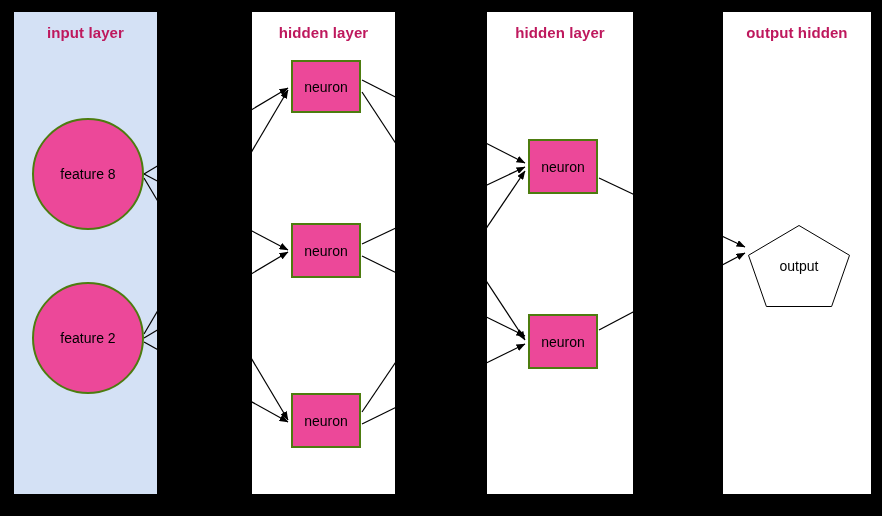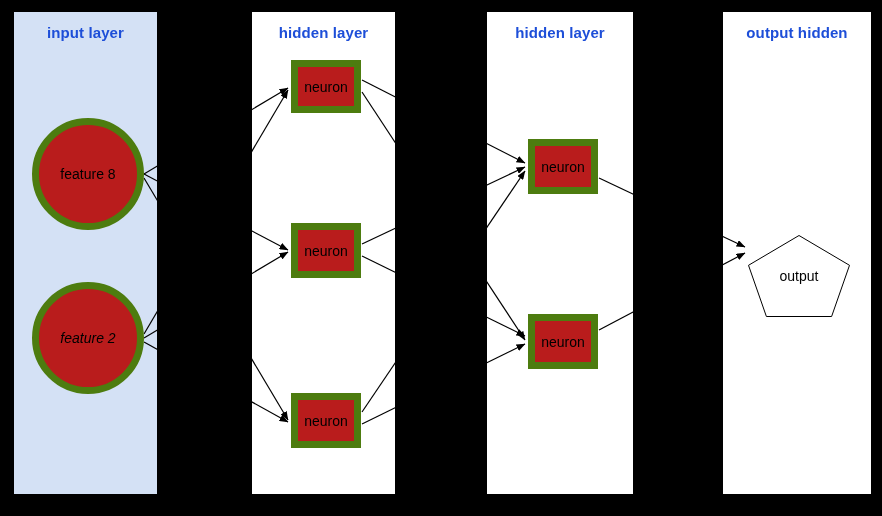--- a/index.html
+++ b/index.html
@@ -29,30 +29,30 @@
     background: #d4e1f5;
   }
   .layer-title {
     position: absolute;
     left: 0;
     right: 0;
     top: 12px;
     text-align: center;
     font-size: 15px;
     font-weight: bold;
-    color: #1d4ed8;
+    color: #be185d;
     letter-spacing: 0.1px;
     line-height: 18px;
   }
   
   .node {
     position: absolute;
     box-sizing: border-box;
-    background: #b91c1c;
-    border: 7px solid #4d7c0f;
+    background: #ec4899;
+    border: 2px solid #4d7c0f;
     display: flex;
     align-items: center;
     justify-content: center;
     color: #000000;
     font-size: 14px;
     line-height: 16px;
   }
   .node.circle {
     border-radius: 50%;
   }
@@ -127,21 +127,21 @@
       <div class="gutter" style="left: 0px; width: 13px;"></div>
     </div>
 
   <div id="layer-group">
       <div class="layer-panel accent" style="left: 13px; top: 11px; width: 145px; height: 484px; background: rgb(212, 225, 245);">
         <div class="layer-title">input layer</div>
       </div>
       <div class="node circle" style="left: 32px; top: 118px; width: 112px; height: 112px;">
         <span>feature 8</span>
       </div>
-      <div class="node circle" style="left: 32px; top: 282px; width: 112px; height: 112px; font-style: italic;">
+      <div class="node circle" style="left: 32px; top: 282px; width: 112px; height: 112px;">
         <span>feature 2</span>
       </div>
       <div class="layer-panel" style="left: 251px; top: 11px; width: 145px; height: 484px; background: rgb(255, 255, 255);">
         <div class="layer-title">hidden layer</div>
       </div>
       <div class="node" style="left: 291px; top: 60px; width: 70px; height: 53px;">
         <span>neuron</span>
       </div>
       <div class="node" style="left: 291px; top: 223px; width: 70px; height: 55px;">
         <span>neuron</span>
@@ -154,21 +154,21 @@
       </div>
       <div class="node" style="left: 528px; top: 139px; width: 70px; height: 55px;">
         <span>neuron</span>
       </div>
       <div class="node" style="left: 528px; top: 314px; width: 70px; height: 55px;">
         <span>neuron</span>
       </div>
       <div class="layer-panel" style="left: 722px; top: 11px; width: 150px; height: 484px; background: rgb(255, 255, 255);">
         <div class="layer-title">output hidden</div>
       </div>
-      <div class="node pentagon" style="left: 748px; top: 235px; width: 102px; height: 82px;">
+      <div class="node pentagon" style="left: 748px; top: 225px; width: 102px; height: 82px;">
         <svg class="pentagon-svg" width="102" height="82" viewBox="0 0 102 82">
           <polygon points="51.0,0.5 101.5,30.3 83.6,81.5 18.4,81.5 0.5,30.3" fill="#ffffff" stroke="#000000" stroke-width="1"></polygon>
         </svg>
         <span class="pentagon-label">output</span>
       </div>
     </div>
 
 </div>
 
 </body></html>

